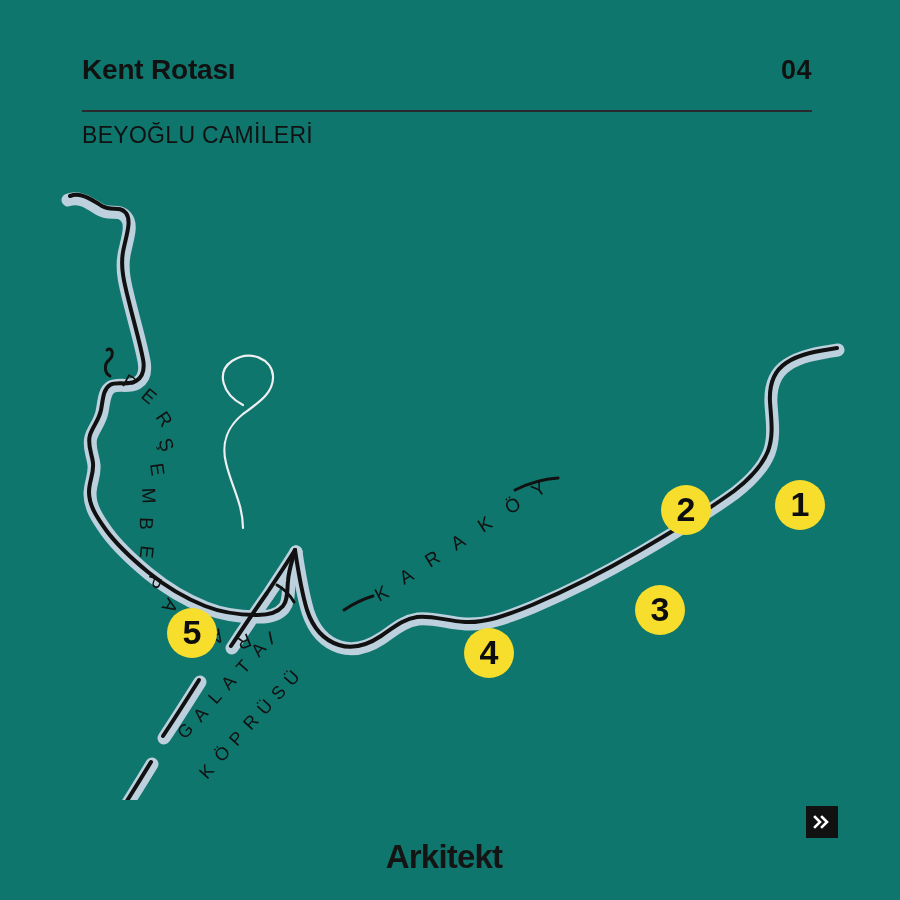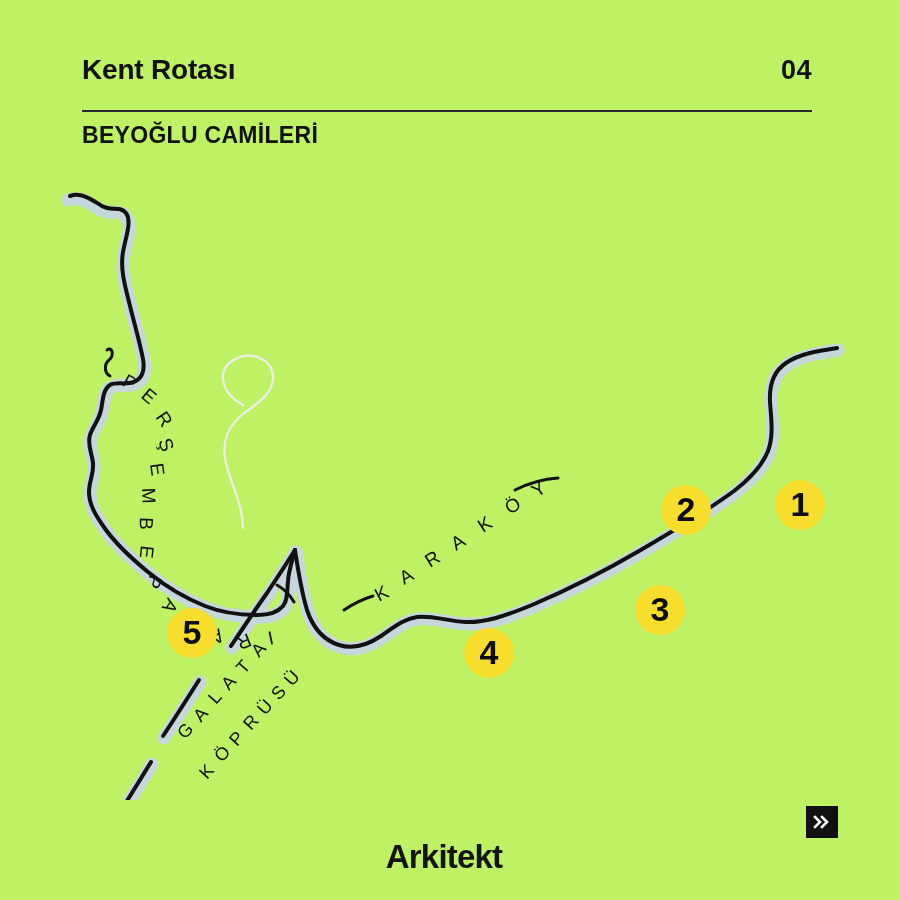--- a/index.html
+++ b/index.html
@@ -12,21 +12,21 @@
     height: 900px;
     position: relative;
     overflow: hidden;
     font-family: "Liberation Sans", sans-serif;
     -webkit-font-smoothing: antialiased;
   }
 
   .page {
     position: absolute;
     inset: 0;
-    background: #bef264;
+    background: #0f766e;
   }
 
   
   .header {
     position: absolute;
     left: 82px;
     top: 56px;
     width: 730px;
     height: 60px;
   }
@@ -61,21 +61,21 @@
     width: 730px;
     height: 2px;
     background: #2a2a2e;
   }
   .subtitle {
     position: absolute;
     left: 82px;
     top: 122px;
     font-family: "Liberation Sans", sans-serif;
     font-size: 23px;
-    font-weight: 700;
+    font-weight: 400;
     letter-spacing: 0.3px;
     color: #111111;
     line-height: 1.2;
     white-space: nowrap;
     text-align: center;
   }
 
   
   .map-wrap {
     position: absolute;

